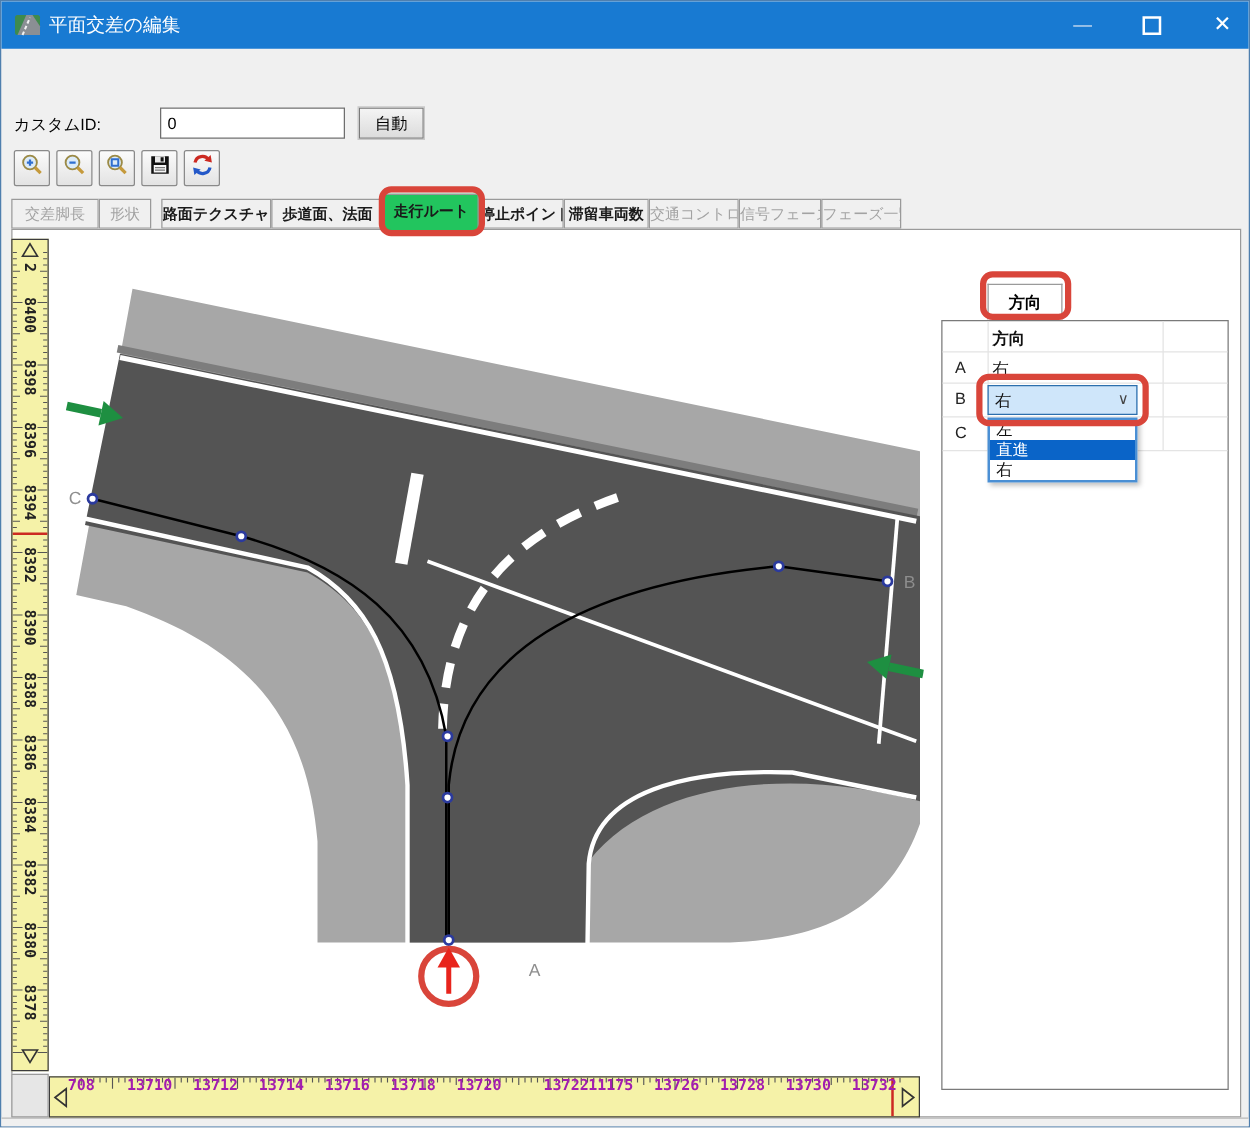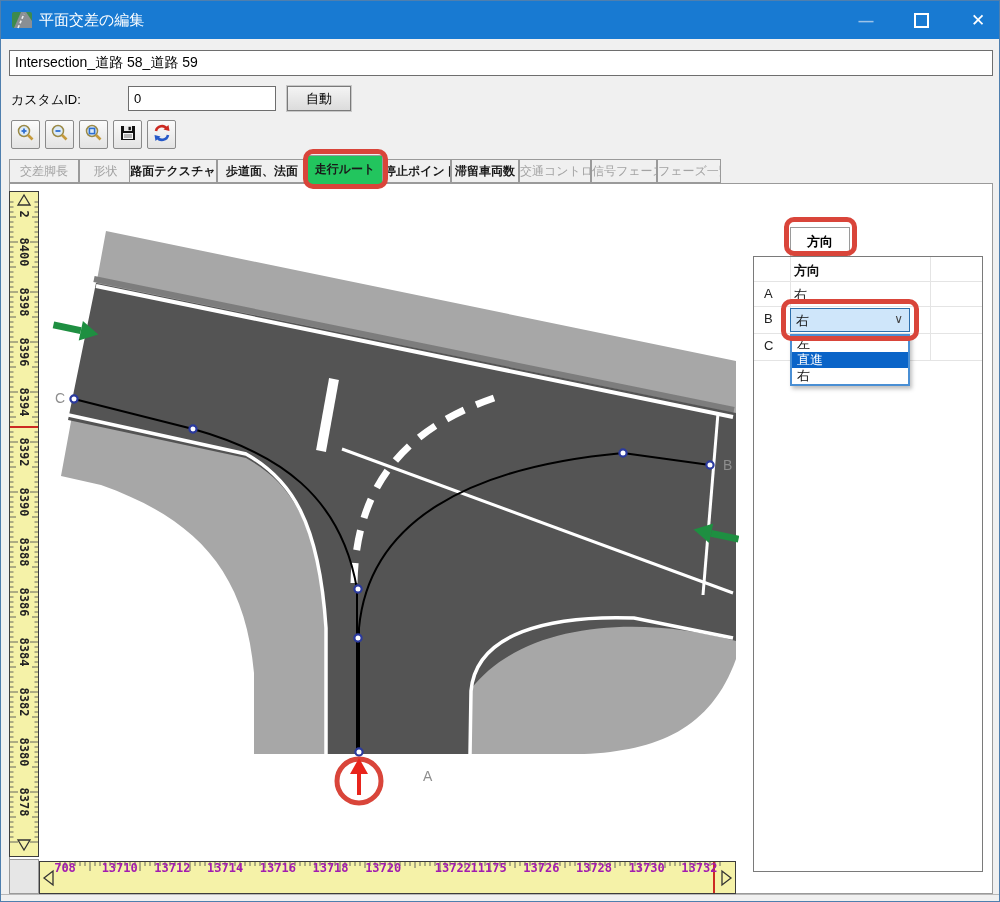--- a/index.html
+++ b/index.html
@@ -11,21 +11,21 @@
   .cap-btn{position:absolute;top:0;width:46px;height:38px;display:flex;align-items:center;justify-content:center;color:#fff;font-size:15px;}
   #btn-min{left:842px;color:#9cc3e8;font-weight:bold;}
   #btn-max{left:897px;}
   #btn-max .box{width:11px;height:11px;border:2px solid #fff;}
   #btn-close{left:954px;font-size:17px;}
   
   .tbox{position:absolute;background:#fff;border:1px solid #6e6e6e;font-size:13px;padding:2px 5px;box-sizing:border-box;font-family:"Liberation Sans","DejaVu Sans",sans-serif;}
   #name-field{left:8px;top:49px;width:984px;height:26px;font-size:14px;}
   #customid-label{position:absolute;left:10px;top:90px;font-size:13px;color:#000000;}
   #customid-field{left:127px;top:85px;width:148px;height:25px;}
-  #auto-button{position:absolute;left:286px;top:85px;width:64px;height:25px;background:linear-gradient(#f4f4f4,#dcdcdc);border:1px solid #7a7a7a;outline:1px solid #c8c8c8;font-size:13px;text-align:center;line-height:23px;box-sizing:border-box;}
+  #auto-button{position:absolute;left:286px;top:85px;width:52px;height:25px;background:linear-gradient(#f4f4f4,#dcdcdc);border:1px solid #7a7a7a;outline:1px solid #c8c8c8;font-size:13px;text-align:center;line-height:23px;box-sizing:border-box;}
   
   .tool-btn{position:absolute;top:119px;width:29px;height:29px;background:linear-gradient(#fbfbfb,#e3e3e3);border:1px solid #8a8a8a;border-radius:2px;display:flex;align-items:center;justify-content:center;box-sizing:border-box;}
   
   .tab{position:absolute;top:158px;height:24px;box-sizing:border-box;border:1px solid #9a9a9a;background:#f0f0f0;text-align:center;font-size:12px;font-weight:bold;color:#1a1a1a;line-height:22px;overflow:hidden;white-space:nowrap;}
   .tab.disabled{color:#a3a3a3;font-weight:normal;}
   .tab.active{top:154px;height:29px;background:#22c55e;border-bottom:none;z-index:4;line-height:26px;}
   
   #content{position:absolute;left:8px;top:182px;width:984px;height:711px;background:#fff;border:1px solid #9a9a9a;box-sizing:border-box;z-index:1;}
   
   #ruler-left{position:absolute;left:8px;top:190px;width:30px;height:666px;background:#f5f2a8;border:1px solid #3c3c3c;box-sizing:border-box;z-index:2;}
@@ -73,21 +73,20 @@
       <path d="M7 19 L13 5" stroke="#f2f2f2" stroke-width="1.6" stroke-dasharray="3 2" fill="none"></path>
     </svg>
     <span id="title-text">平面交差の編集</span>
     <div id="btn-min" class="cap-btn">—</div>
     <div id="btn-max" class="cap-btn">
         <span class="box"></span>
       </div>
     <div id="btn-close" class="cap-btn">✕</div>
   </div>
 
-  <input id="name-field" class="tbox" value="Intersection_道路 58_道路 59" style="">
   <span id="customid-label">カスタムID:</span>
   <input id="customid-field" class="tbox" value="0" style="">
   <div id="auto-button">自動</div>
 
   <div id="toolbar">
       <div class="tool-btn" style="left: 10px;">
         <span><svg width="20" height="20" viewBox="0 0 20 20">
             <circle cx="8" cy="8" r="5.5" fill="#dcebf8" stroke="#9b8a46" stroke-width="1.5"></circle>
             <line x1="5.5" y1="8" x2="10.5" y2="8" stroke="#2f6fd0" stroke-width="1.8"></line>
             <line x1="8" y1="5.5" x2="8" y2="10.5" stroke="#2f6fd0" stroke-width="1.8"></line>
@@ -123,21 +122,21 @@
             <path d="M4 8 A 6 6 0 0 1 15 6" fill="none" stroke="#cc2a22" stroke-width="2.6"></path>
             <polygon points="16.5,2 17.5,8 11.5,6.5" fill="#cc2a22"></polygon>
             <path d="M16 12 A 6 6 0 0 1 5 14" fill="none" stroke="#2458c8" stroke-width="2.6"></path>
             <polygon points="3.5,18 2.5,12 8.5,13.5" fill="#2458c8"></polygon>
           </svg></span>
       </div>
     </div>
 
   <div id="tabstrip">
       <div class="tab disabled" style="left: 8px; width: 70px;">交差脚長</div>
-      <div class="tab disabled" style="left: 78px; width: 53px;">形状</div>
+      <div class="tab disabled" style="left: 78px; width: 42px;">形状</div>
       <div class="tab" style="left: 128px; width: 88px;">路面テクスチャ</div>
       <div class="tab" style="left: 216px; width: 90px;">歩道面、法面</div>
       <div class="tab active" style="left: 306px; width: 76px;">走行ルート</div>
       <div class="tab" style="left: 382px; width: 68px;">停止ポイント</div>
       <div class="tab" style="left: 450px; width: 68px;">滞留車両数</div>
       <div class="tab disabled" style="left: 518px; width: 72px;">交通コントロール</div>
       <div class="tab disabled" style="left: 590px; width: 66px;">信号フェーズ</div>
       <div class="tab disabled" style="left: 656px; width: 64px;">フェーズ一覧</div>
     </div>
 

